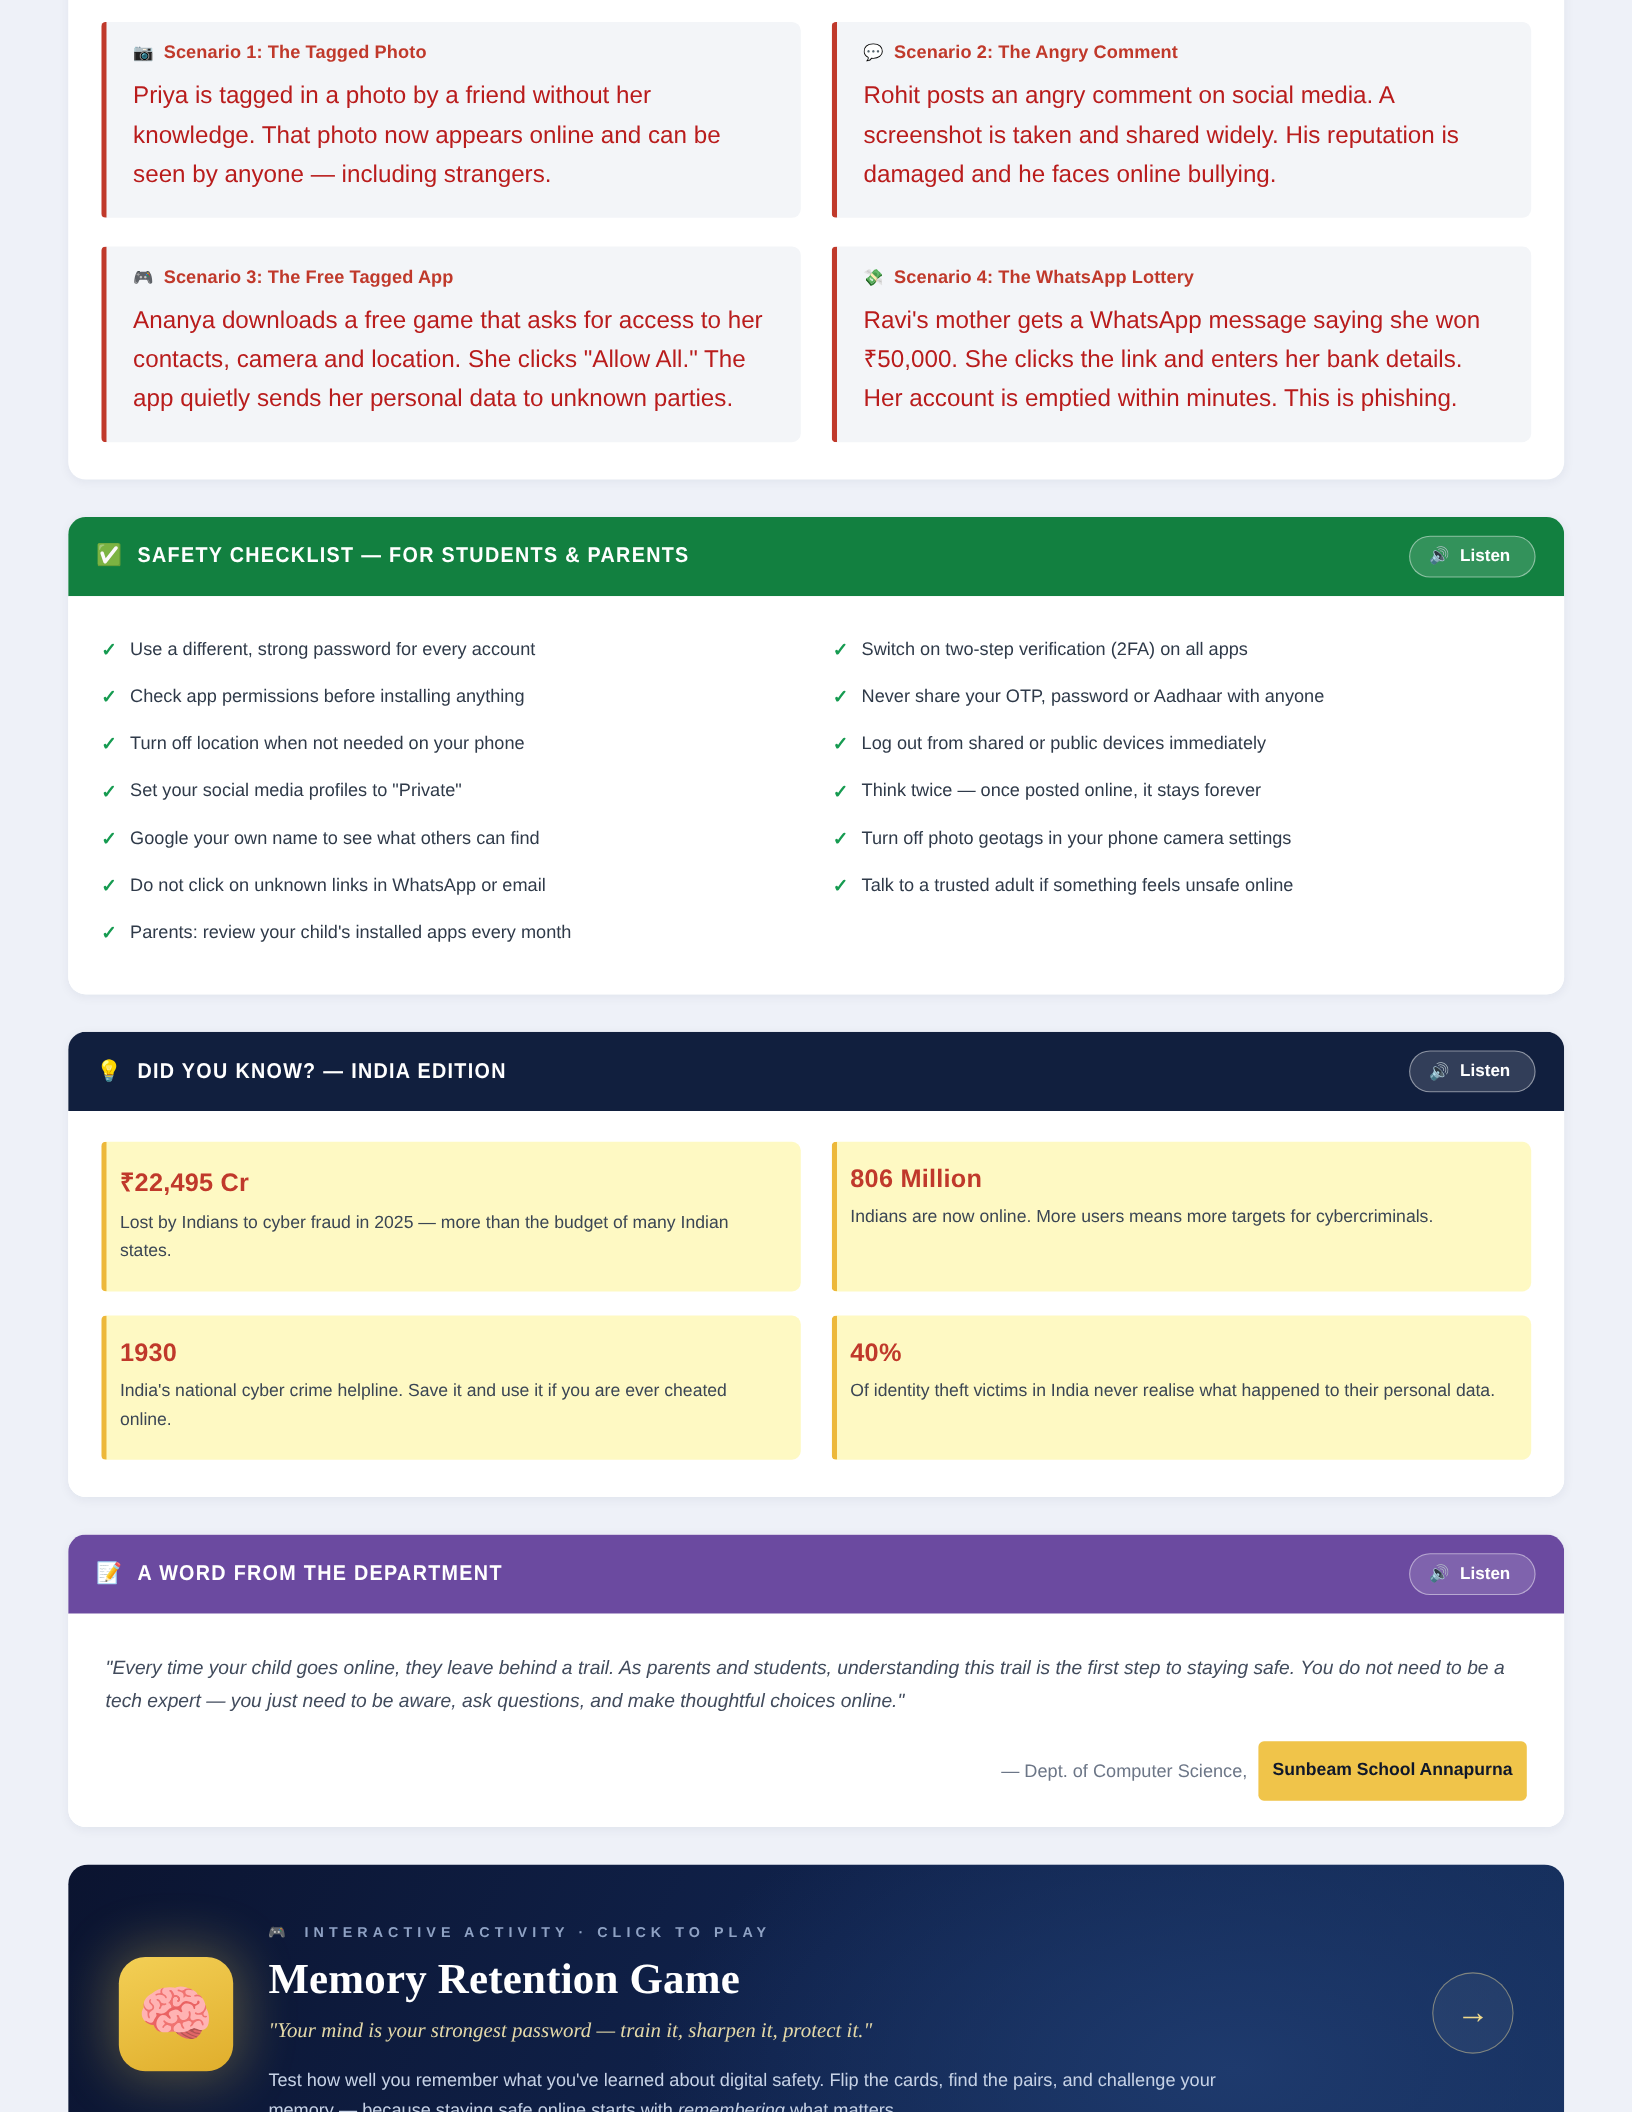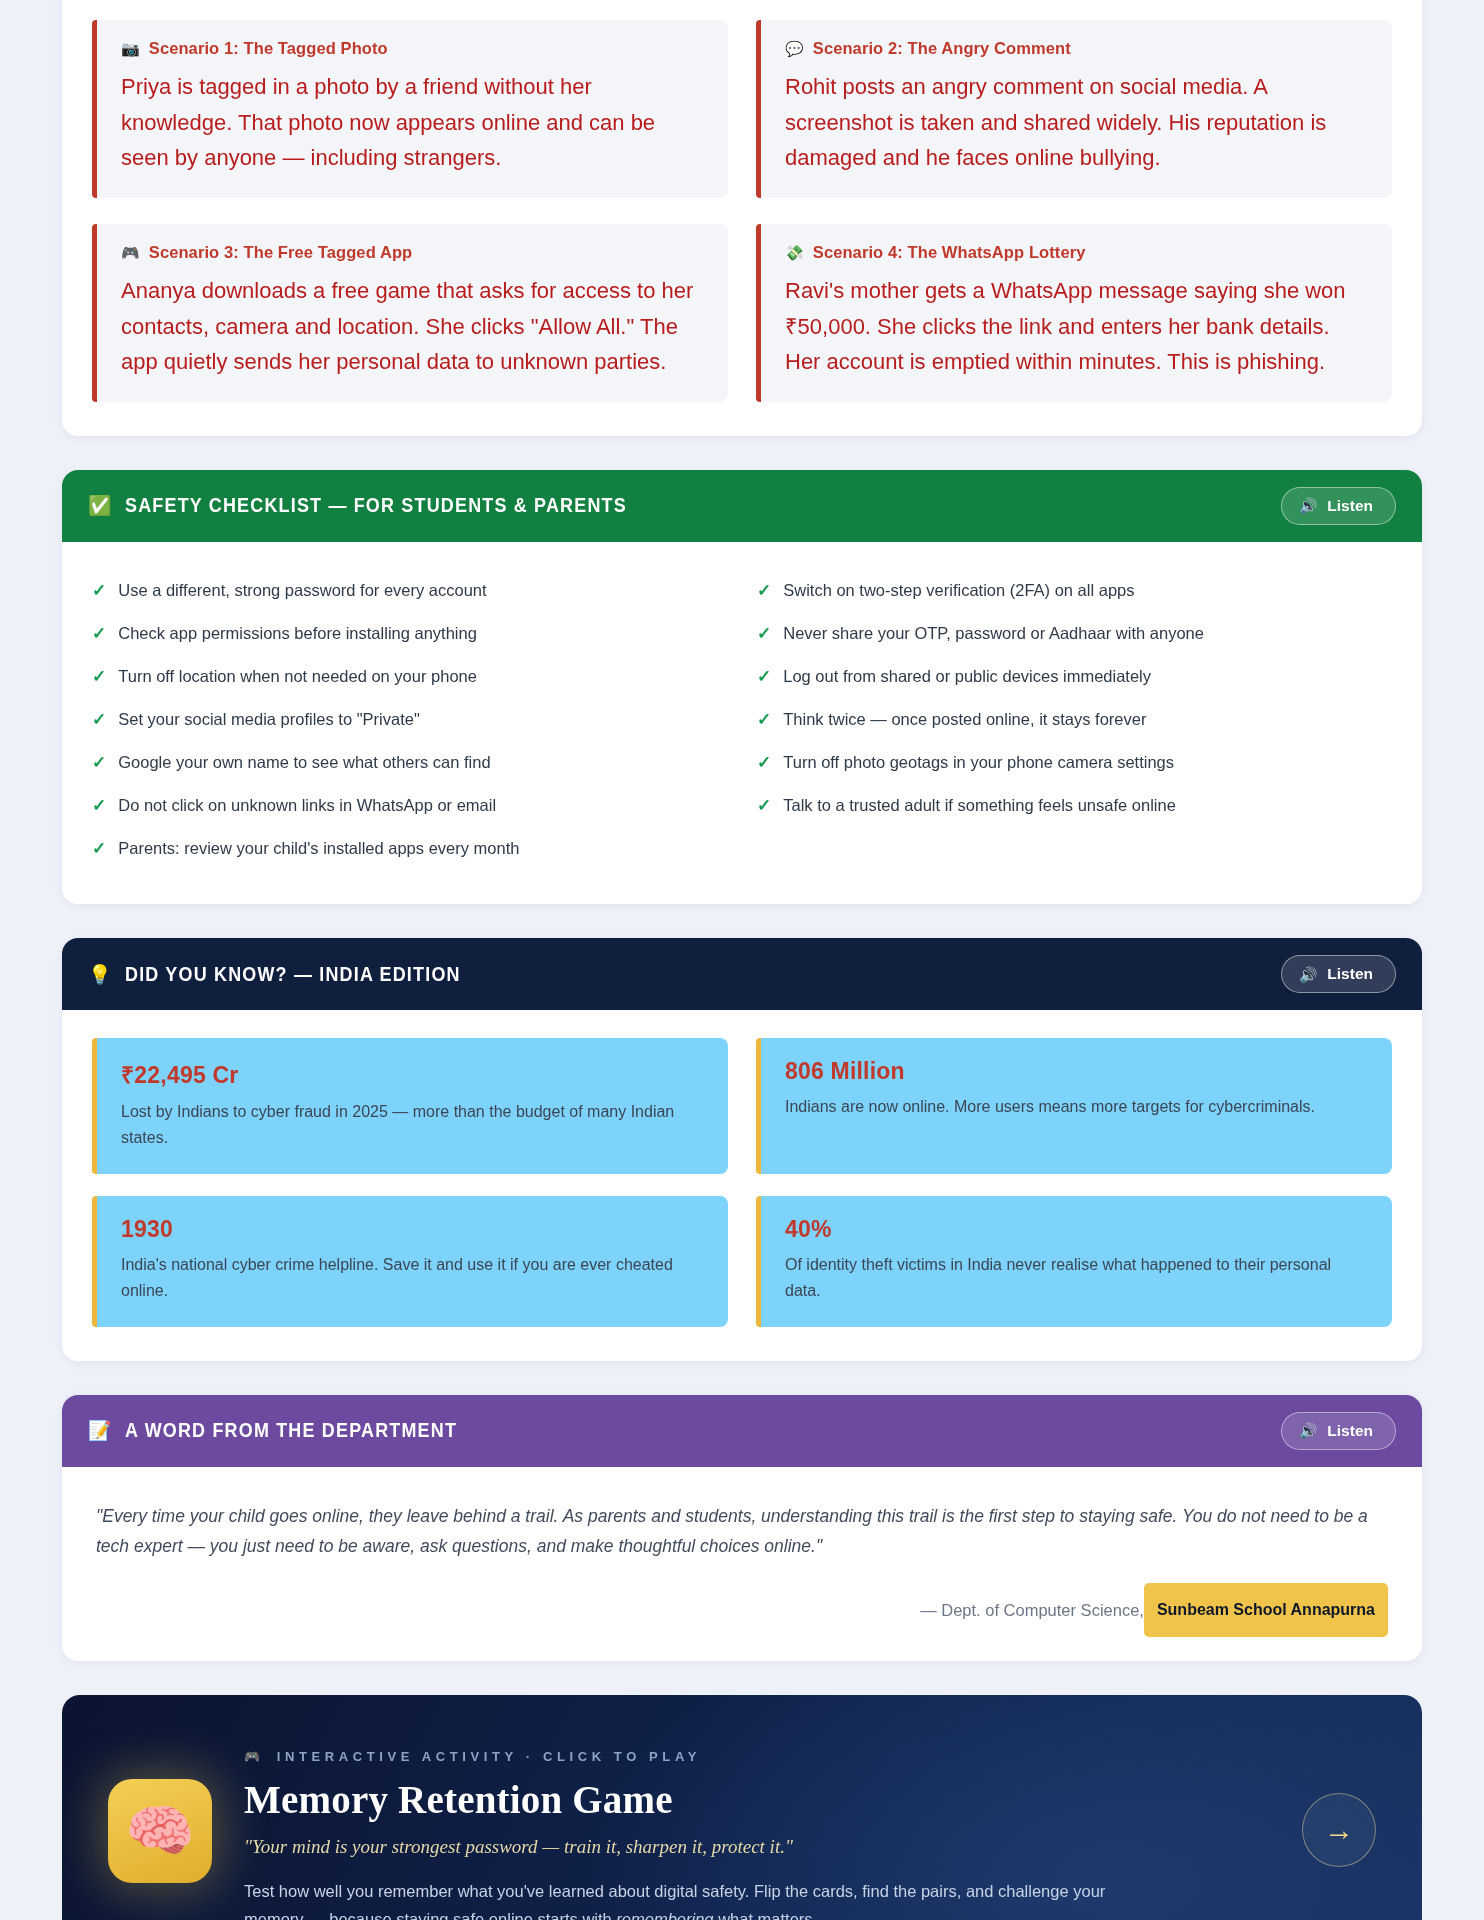--- a/index.html
+++ b/index.html
@@ -128,24 +128,24 @@
   }
   .tick { color: #169b51; font-size: 17px; font-weight: 700; line-height: 1.4; flex: 0 0 auto; }
 
   
   .stat-grid {
     display: grid;
     grid-template-columns: 1fr 1fr;
     gap: 22px 28px;
   }
   .stat {
-    background: #7dd3fc;
+    background: #fef9c3;
     border-left: 5px solid #edb83a;
     border-radius: 4px 8px 8px 4px;
-    padding: 20px 24px 23px 24px;
+    padding: 20px 24px 23px 12px;
   }
   .stat-num {
     color: #c0392b;
     font-size: 23px;
     font-weight: 700;
     letter-spacing: .2px;
     margin-bottom: 9px;
   }
   .stat-desc { color: #3b4654; font-size: 16px; line-height: 1.62; }
 
@@ -156,20 +156,21 @@
     font-size: 17.5px;
     font-style: italic;
     line-height: 1.72;
     font-family: "Liberation Sans", sans-serif;
   }
   .quote-attr {
     margin-top: 22px;
     display: flex;
     align-items: center;
     justify-content: flex-end;
+    gap: 10px;
     font-size: 16.5px;
     color: #6c7687;
   }
   .school-tag {
     background: #f0c44a;
     color: #0f172a;
     font-weight: 700;
     padding: 18px 13px;
     border-radius: 5px;
     font-size: 16px;

